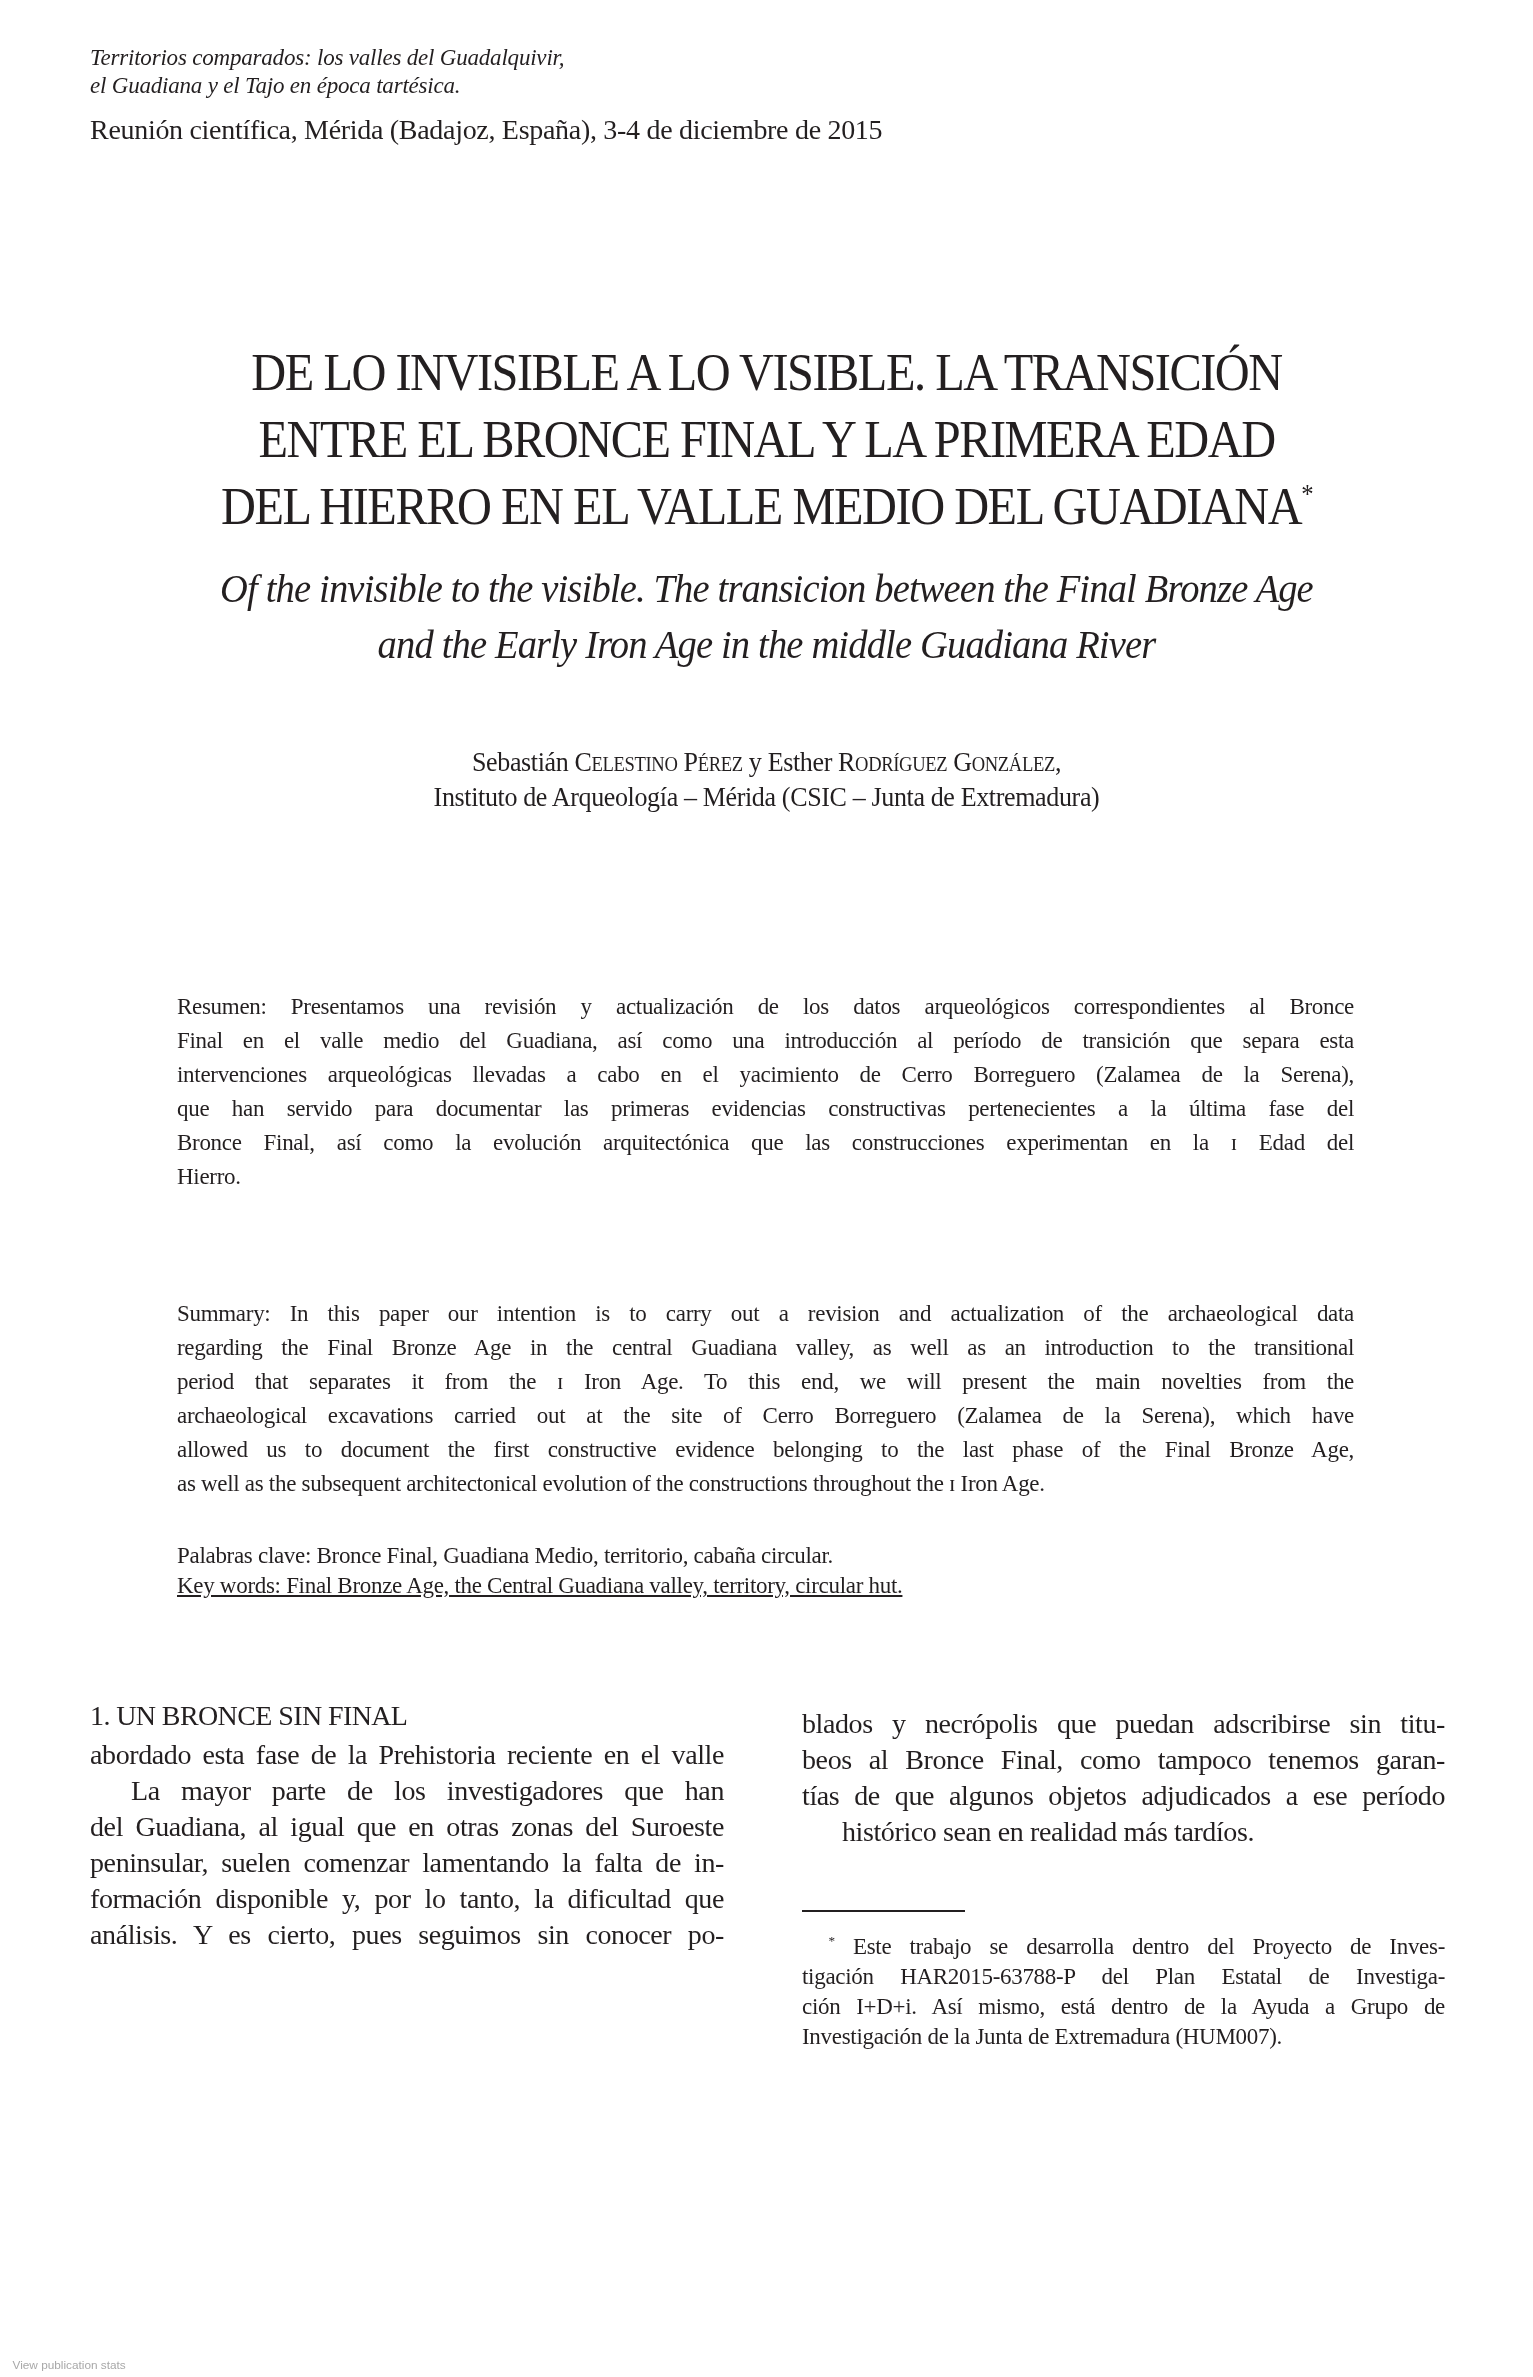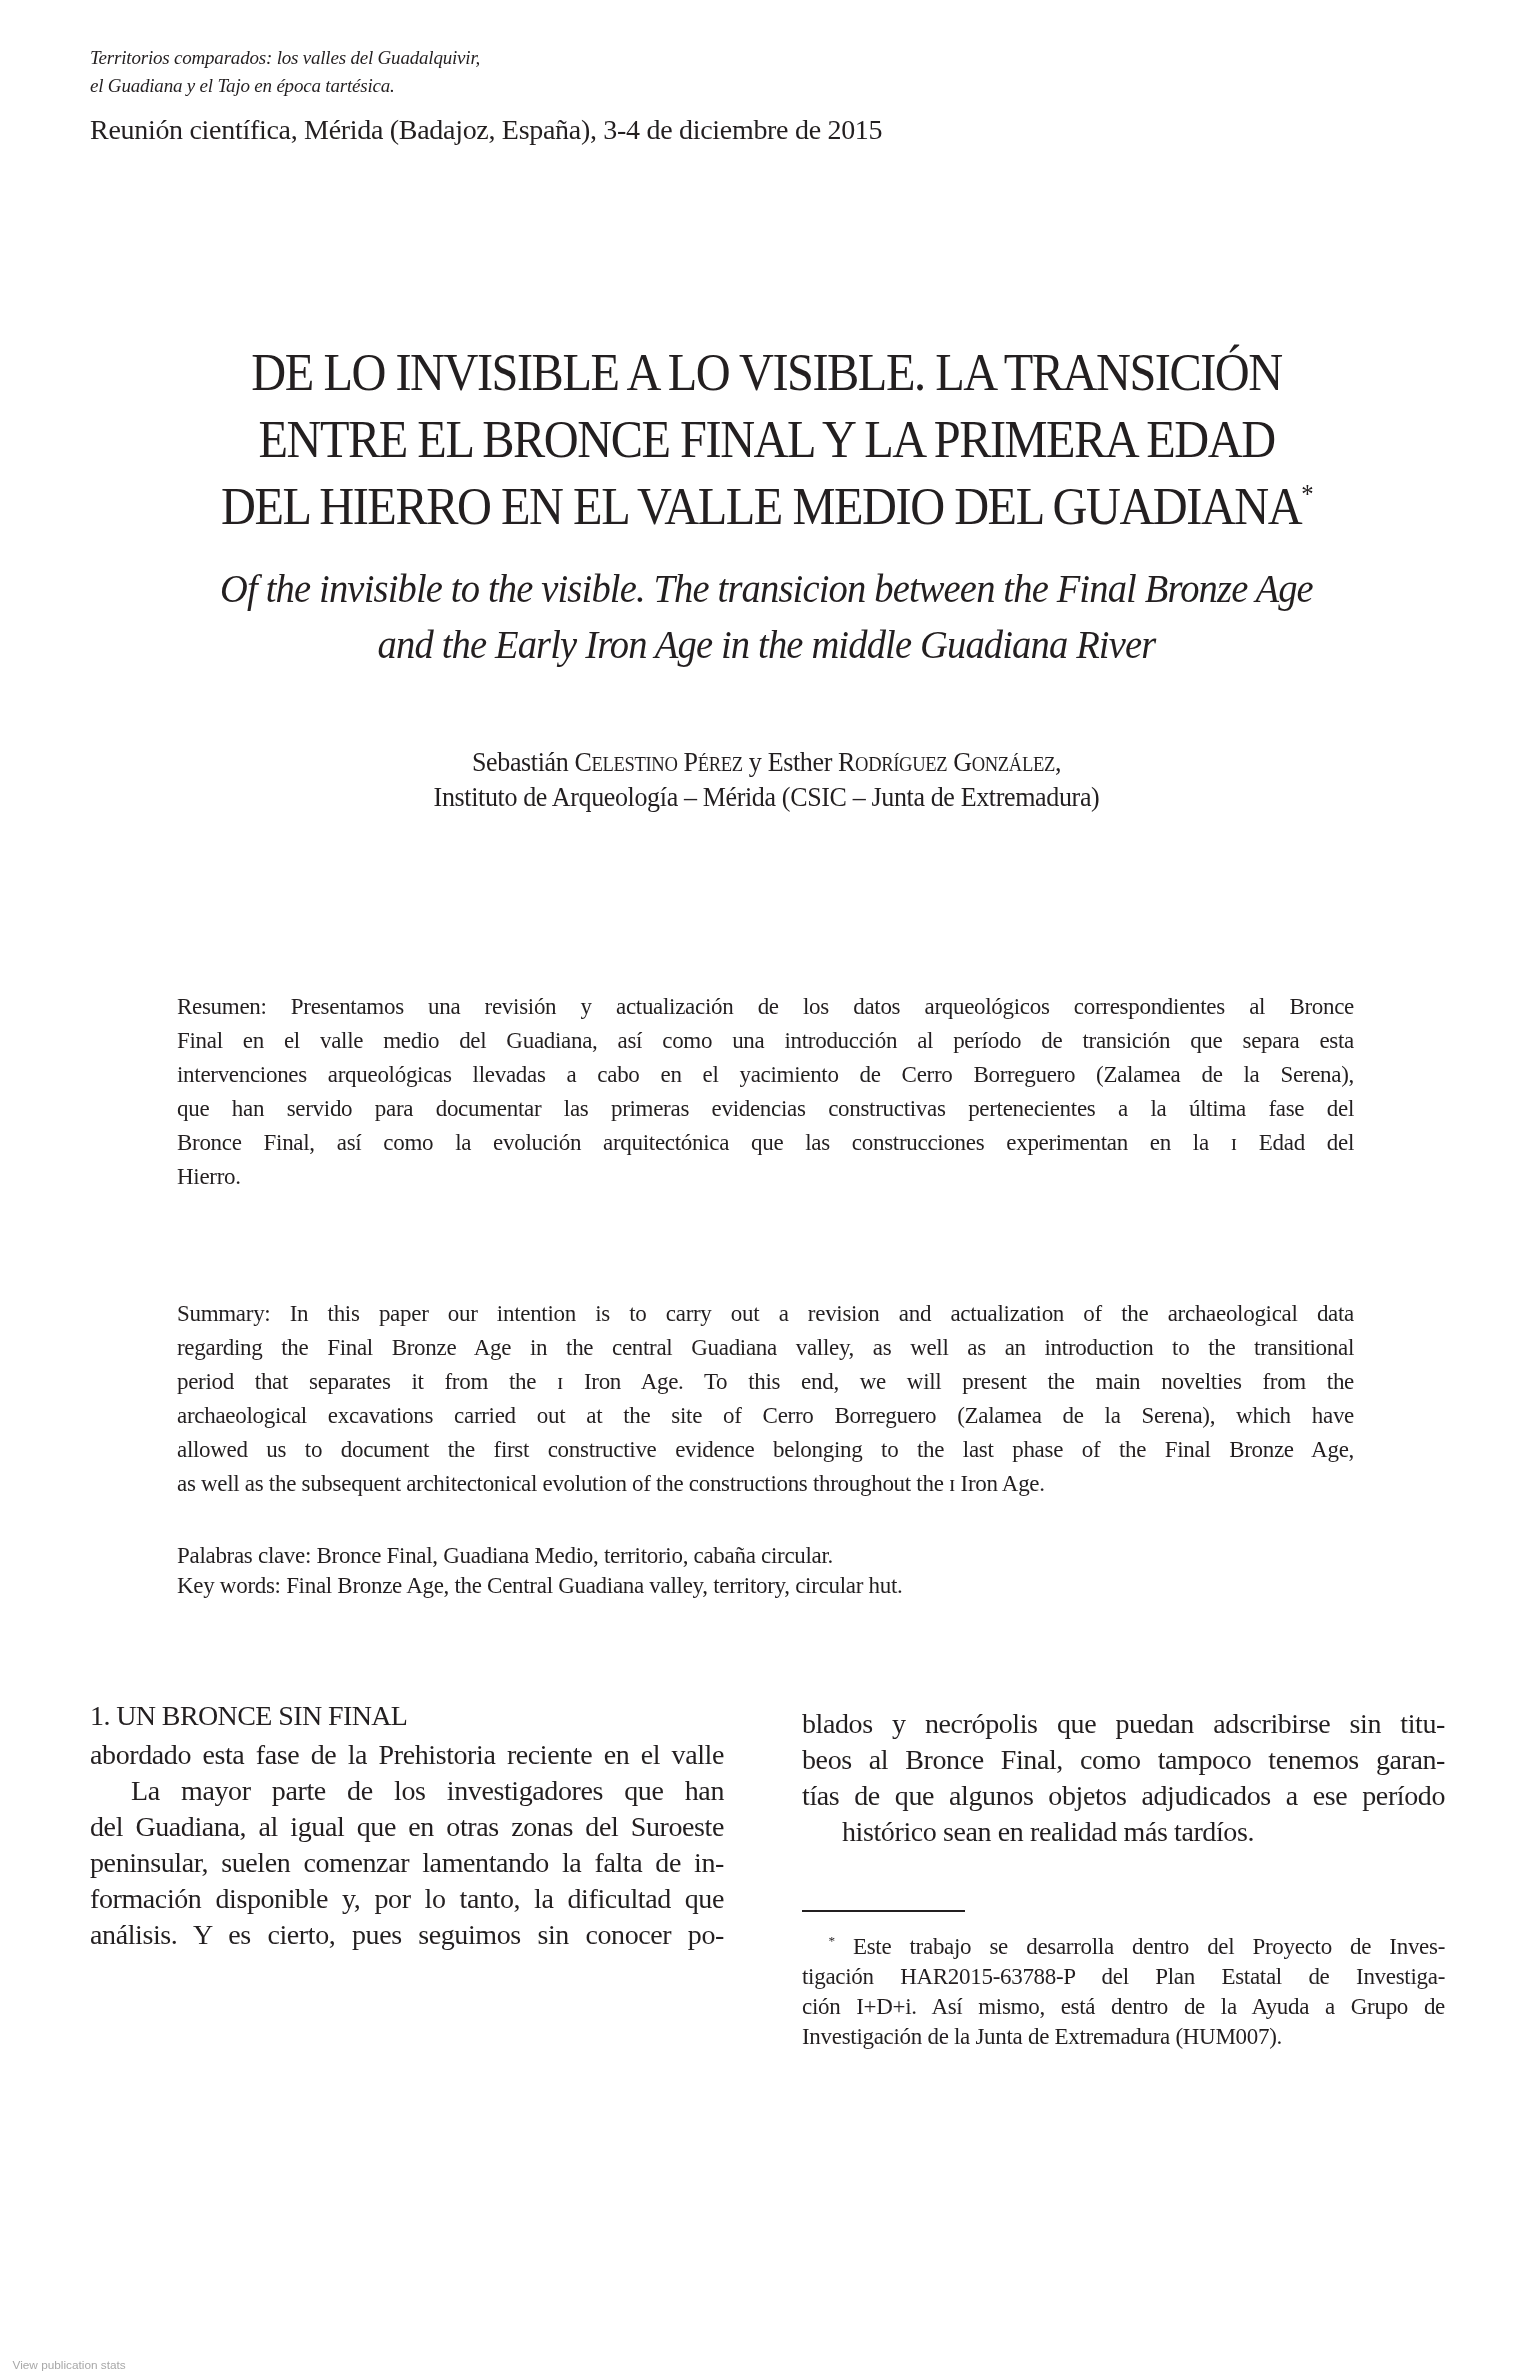--- a/index.html
+++ b/index.html
@@ -14,21 +14,21 @@
       overflow: hidden;
       font-family: "Liberation Serif", "DejaVu Serif", serif;
       color: #231f20;
     }
     .abs { position: absolute; }
 
     
     .hdr-italic {
       left: 90px;
       font-style: italic;
-      font-size: 19px;
+      font-size: 23px;
       line-height: 28px;
       letter-spacing: -0.2px;
       white-space: nowrap;
     }
     .hdr-meta {
       left: 90px;
       top: 116px;
       font-size: 28px;
       line-height: 28px;
       letter-spacing: -0.3px;
@@ -209,21 +209,21 @@
 <div class="abs abstract" style="top:1297px;">
   <span class="line">Summary: In this paper our intention is to carry out a revision and actualization of the archaeological data</span>
   <span class="line">regarding the Final Bronze Age in the central Guadiana valley, as well as an introduction to the transitional</span>
   <span class="line">period that separates it from the ɪ Iron Age. To this end, we will present the main novelties from the</span>
   <span class="line">archaeological excavations carried out at the site of Cerro Borreguero (Zalamea de la Serena), which have</span>
   <span class="line">allowed us to document the first constructive evidence belonging to the last phase of the Final Bronze Age,</span>
   <span class="line last">as well as the subsequent architectonical evolution of the constructions throughout the ɪ Iron Age.</span>
 </div>
 
 <div class="abs kw-line" style="top:1540px;">Palabras clave: Bronce Final, Guadiana Medio, territorio, cabaña circular.</div>
-<div class="abs kw-line" style="top:1570px;">Key words: Final Bronze Age, the Central Guadiana valley, territory, circular hut.</div>
+<div class="abs kw-line" style="top:1570px;text-decoration:underline;">Key words: Final Bronze Age, the Central Guadiana valley, territory, circular hut.</div>
 
 <div class="abs section-head">1. UN BRONCE SIN FINAL</div>
 
 <div class="abs col col-left">
   <span class="line">abordado esta fase de la Prehistoria reciente en el valle</span>
   <span class="line indent">La mayor parte de los investigadores que han</span>
   <span class="line">del Guadiana, al igual que en otras zonas del Suroeste</span>
   <span class="line">peninsular, suelen comenzar lamentando la falta de in-</span>
   <span class="line">formación disponible y, por lo tanto, la dificultad que</span>
   <span class="line">análisis. Y es cierto, pues seguimos sin conocer po-</span>

